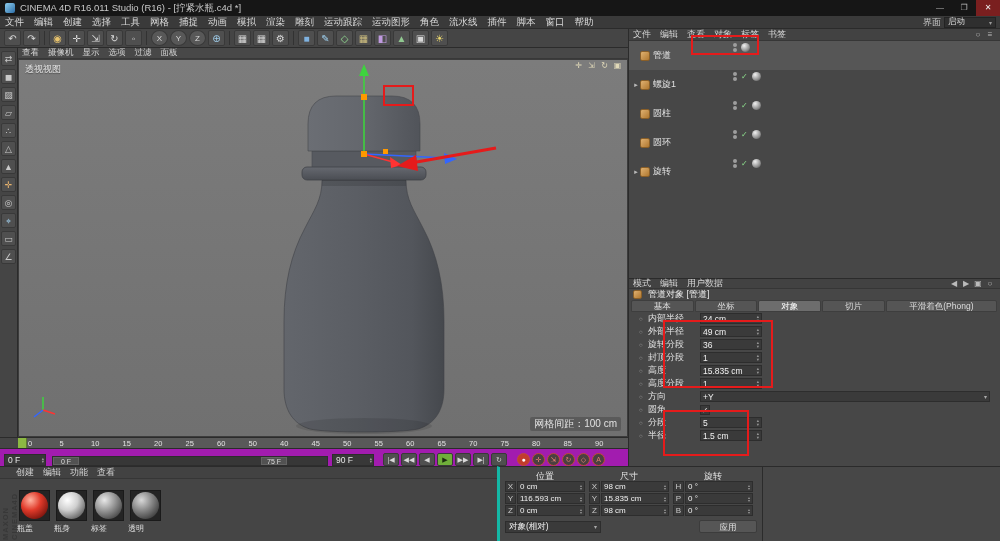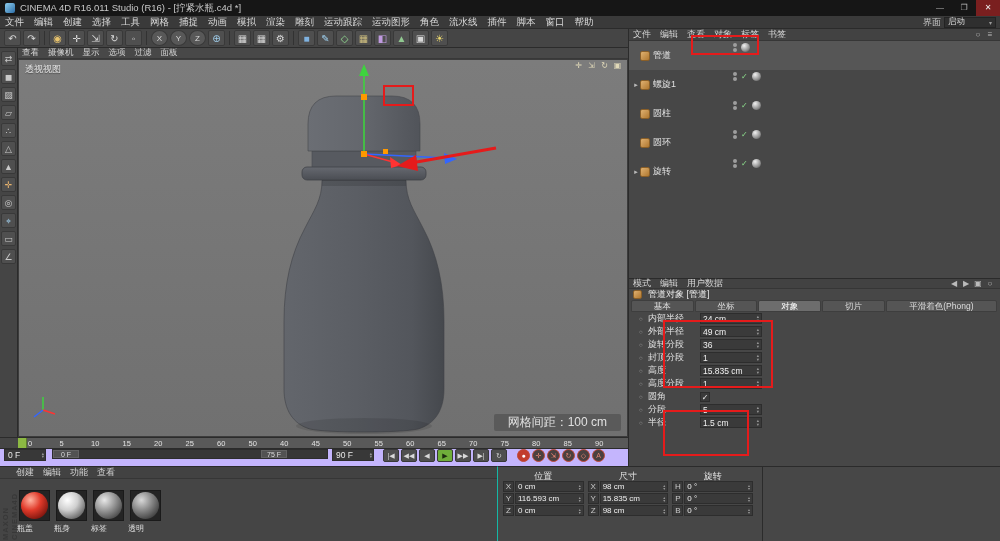--- a/index.html
+++ b/index.html
@@ -33,28 +33,28 @@
 .ls-btn{width:15px;height:15px;margin-bottom:3px;font-size:9px;line-height:14px;text-align:center;color:#c9c9c9;background:#4f4f4f;border:1px solid #393939;border-radius:2px;}
 
 
 .viewport{position:absolute;left:18px;top:48px;width:610px;height:389px;}
 .vp-menu{height:11px;background:#484848;border-bottom:1px solid #383838;display:flex;align-items:center;font-size:8.5px;color:#d2d2d2;padding-left:4px;}
 .vp-menu-item{margin-right:9px;}
 .vp-canvas{position:absolute;left:0;top:11px;width:610px;height:378px;background:linear-gradient(#7c7c7c,#707070);border:1px solid #3c3c3c;overflow:hidden;}
 .vp-label{position:absolute;left:6px;top:3px;font-size:9px;color:#e6e6e6;text-shadow:0 1px 1px rgba(0,0,0,.4);}
 .vp-controls{position:absolute;right:3px;top:1px;display:flex;}
 .vp-ctrl{width:13px;height:10px;font-size:8px;line-height:10px;text-align:center;color:#e0d8b8;}
-.grid-label{position:absolute;right:6px;bottom:5px;font-size:12px;color:#e0e0e0;background:rgba(50,50,50,.35);padding:0 14px;border-radius:2px;}
+.grid-label{position:absolute;right:6px;bottom:5px;font-size:10px;color:#e0e0e0;background:rgba(50,50,50,.35);padding:0 4px;border-radius:2px;}
 
 
 .corner{position:absolute;left:0;top:437px;width:18px;height:11px;background:#454545;border-top:1px solid #2b2b2b;}
 .ruler{position:absolute;left:18px;top:437px;width:610px;height:11px;background:#595959;border-top:1px solid #2b2b2b;overflow:hidden;}
 .ruler-tick{position:absolute;top:1px;font-size:7.5px;color:#e3e3e3;}
 .ruler-marker{position:absolute;left:0;top:0;width:9px;height:11px;background:#8cb843;border-right:1px solid #5d7a2c;}
-.transport{position:absolute;left:0;top:448px;width:628px;height:18px;background:#c4b5fd;border-top:1px solid #2b2b2b;display:flex;align-items:flex-start;}
+.transport{position:absolute;left:0;top:448px;width:628px;height:18px;background:#a21caf;border-top:1px solid #2b2b2b;display:flex;align-items:flex-end;}
 .t-field{width:42px;height:12px;background:#383838;border:1px solid #2d2d2d;font-size:8.5px;color:#e8e8e8;display:flex;align-items:center;padding-left:3px;margin-left:4px;position:relative;}
 .t-field .spin{margin-left:auto;display:flex;flex-direction:column;font-size:4.5px;line-height:3.2px;color:#999;padding-right:1px;}
 .t-slider{width:276px;height:10px;background:#373737;border:1px solid #2d2d2d;margin-left:6px;position:relative;}
 .t-handle{position:absolute;top:0;width:26px;height:8px;background:#525252;border:1px solid #636363;font-size:7px;color:#ddd;text-align:center;line-height:8px;}
 .t-btn{width:16px;height:13px;margin:0 1px;background:#4f4f4f;border:1px solid #393939;border-radius:2px;font-size:7px;color:#d8d8d8;text-align:center;line-height:12px;}
 .t-btn.play{background:#6fae3a;color:#1c2b10;}
 .t-rec{width:13px;height:13px;margin:0 1px;border-radius:50%;border:1px solid #c04a3a;background:#4a4040;font-size:7px;color:#e08070;text-align:center;line-height:12px;}
 .t-rec.solid{background:#c23c2c;color:#fff;}
 .t-group{display:flex;margin-left:8px;}
 
@@ -97,21 +97,21 @@
 
 .materials{position:absolute;left:0;top:466px;width:497px;height:75px;background:#454545;border-top:1px solid #2b2b2b;}
 .maxon{position:absolute;left:1px;top:13px;height:60px;display:flex;}
 .maxon span{writing-mode:vertical-rl;transform:rotate(180deg);font-size:7.5px;font-weight:bold;color:#383838;letter-spacing:1px;margin-right:0px;}
 .mat-items{position:absolute;left:17px;top:23px;display:flex;}
 .mat-item{width:34px;margin-right:3px;}
 .mat-thumb{width:31px;height:31px;background:#242424;border:1px solid #1a1a1a;position:relative;margin:0 auto;}
 .mat-sphere{position:absolute;left:1px;top:1px;right:1px;bottom:1px;border-radius:50%;}
 .mat-name{font-size:8px;color:#dcdcdc;margin-top:2px;}
 
-.coords{position:absolute;left:497px;top:466px;width:265px;height:75px;background:#474747;border-left:1px solid #14b8a6;border-top:1px solid #2b2b2b;padding:3px 5px;}
+.coords{position:absolute;left:497px;top:466px;width:265px;height:75px;background:#474747;border-left:3px solid #14b8a6;border-top:1px solid #2b2b2b;padding:3px 5px;}
 .coord-groups{display:flex;}
 .coord-group{flex:1;margin-right:4px;}
 .coord-header{font-size:9px;color:#e4e4e4;text-align:center;height:11px;}
 .coord-row{display:flex;align-items:center;margin-bottom:1px;}
 .axis-box{width:11px;height:11px;background:#3a3a3a;border:1px solid #2d2d2d;font-size:8px;color:#c8c8c8;text-align:center;line-height:10px;margin-right:1px;}
 .coord-field{flex:1;height:11px;background:#3a3a3a;border:1px solid #2d2d2d;font-size:8px;color:#f0f0f0;display:flex;align-items:center;padding:0 2px;white-space:nowrap;overflow:hidden;}
 .coord-field .spin{margin-left:auto;display:flex;flex-direction:column;font-size:4px;line-height:3px;color:#999;}
 .coord-bottom{display:flex;margin-top:3px;align-items:center;}
 .coord-mode{width:96px;height:12px;background:#3a3a3a;border:1px solid #2d2d2d;font-size:8.5px;color:#eee;display:flex;align-items:center;padding:0 3px;}
 .coord-mode .dd{margin-left:auto;font-size:6px;color:#aaa;}
@@ -506,20 +506,28 @@
           <span class="am-field">
             <span>1</span>
             <span class="spin">
               <i>▴</i>
               <i>▾</i>
             </span>
           </span>
         </div>
         <div class="am-row">
           <span class="am-bullet">○</span>
+          <span class="am-label">方向</span>
+          <span class="am-field dropdown">
+            <span>+Y</span>
+            <span class="dd">▾</span>
+          </span>
+        </div>
+        <div class="am-row">
+          <span class="am-bullet">○</span>
           <span class="am-label">圆角</span>
           <span class="am-check">✓</span>
         </div>
         <div class="am-row">
           <span class="am-bullet">○</span>
           <span class="am-label">分段</span>
           <span class="am-field">
             <span>5</span>
             <span class="spin">
               <i>▴</i>
@@ -679,16 +687,23 @@
             <span class="coord-field">
               <span>0 °</span>
               <span class="spin">
                 <i>▴</i>
                 <i>▾</i>
               </span>
             </span>
           </div>
         </div>
       </div>
+    <div class="coord-bottom">
+      <span class="coord-mode">
+        <span>对象(相对)</span>
+        <span class="dd">▾</span>
+      </span>
+      <span class="apply-btn">应用</span>
+    </div>
   </div>
 
   <div class="empty-br"></div>
 </div>
 
 </body></html>

